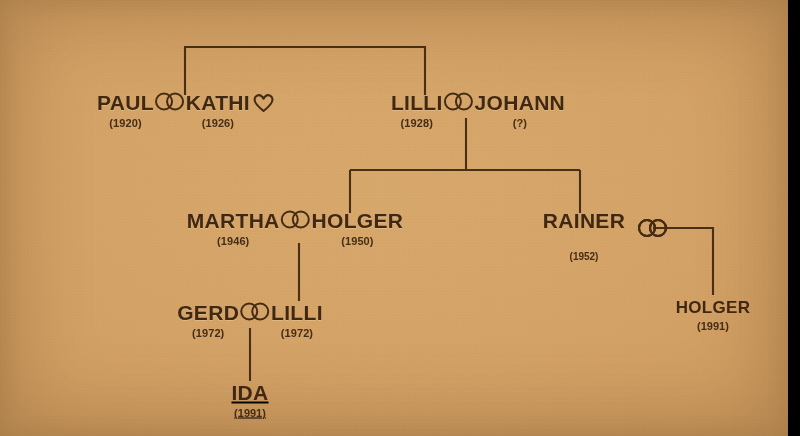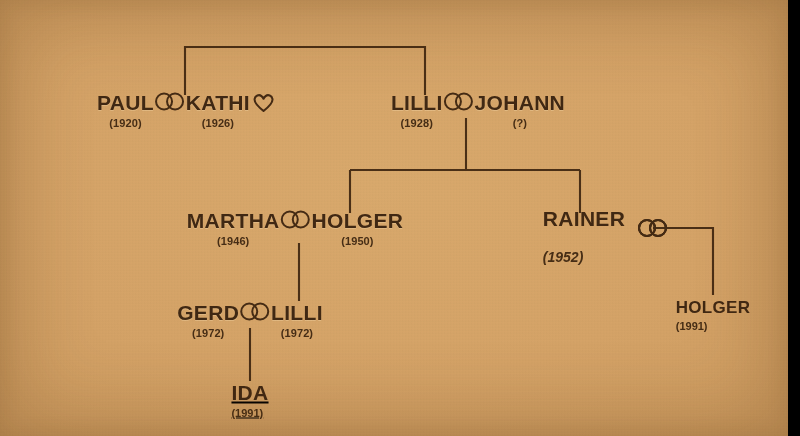--- a/index.html
+++ b/index.html
@@ -122,20 +122,21 @@
     align-self: flex-start;
     margin-top: 2px;
   }
   .heart svg { display: block; }
 
   .solo {
     position: absolute;
     transform: translate(-50%, -50%);
     display: inline-flex;
     flex-direction: column;
+    align-items: center;
     white-space: nowrap;
     line-height: 1;
   }
 </style>
 </head>
 <body>
 
 <div id="stage">
 
   <svg id="lines" viewBox="0 0 800 436">
@@ -191,21 +192,21 @@
     </span>
     <span class="rings"></span>
     <span class="pname">
       <span class="nm">HOLGER</span>
       <span class="yr">(1950)</span>
     </span>
   </div>
 
   <div class="solo" style="left:584px; top:236px;">
     <span class="nm" style="font-size:21px;font-weight:700;letter-spacing:.3px;color:#402813;">RAINER</span>
-    <span class="yr" style="font-size:14px;font-weight:700;color:#462d15;margin-top:21px;font-style:italic;">(1952)</span>
+    <span class="yr" style="font-size:10px;font-weight:700;color:#462d15;margin-top:21px;">(1952)</span>
   </div>
 
   <div class="ringstack" style="left:638px; top:219px;">
     <span class="rings"></span>
     <span class="rings"></span>
     <span class="rings"></span>
   </div>
 
   <div class="couple" style="left:250px; top:320px;align-items:flex-end;">
     <span class="pname">

